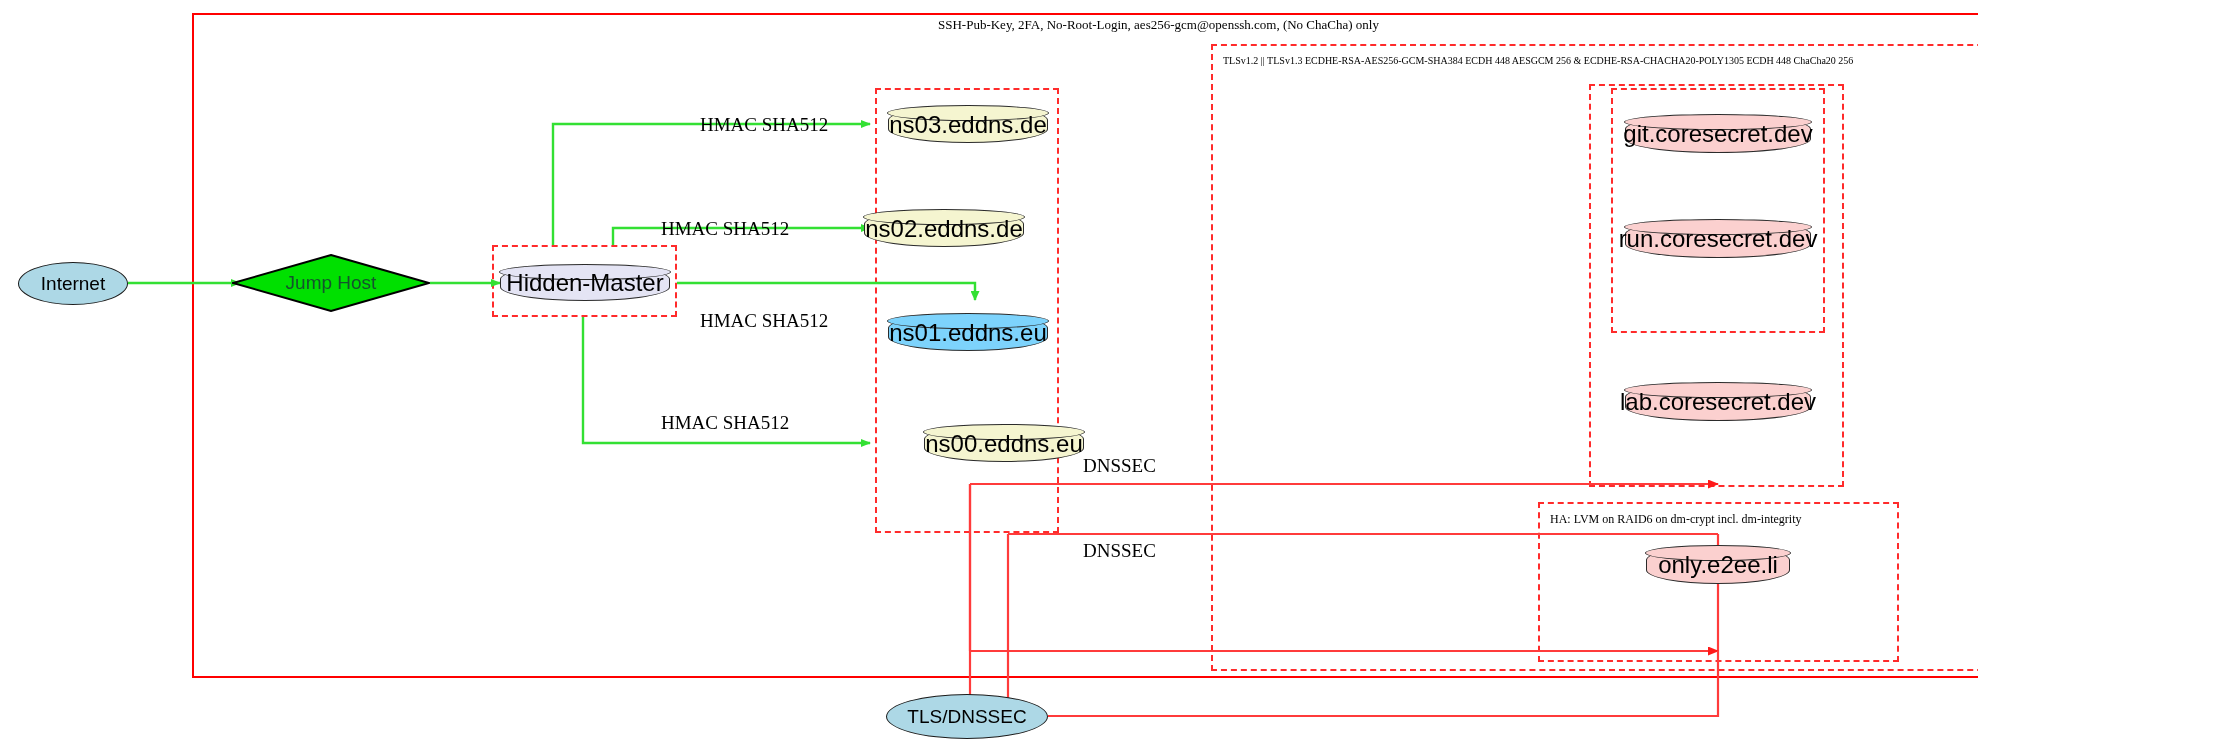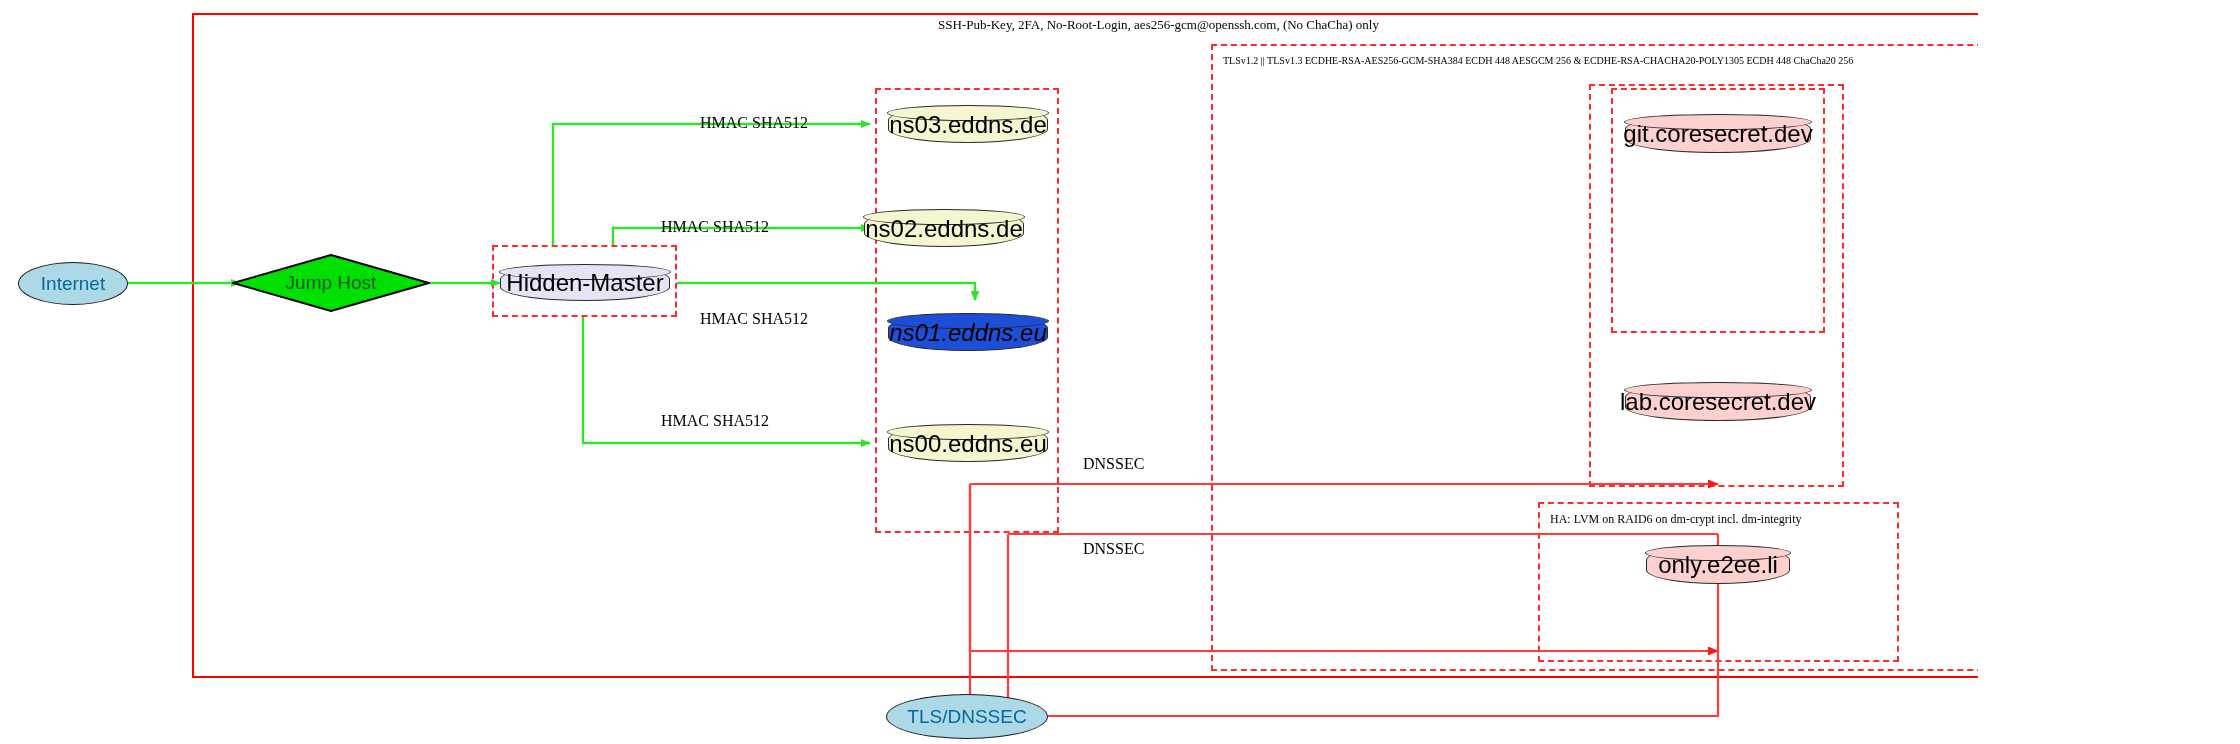--- a/index.html
+++ b/index.html
@@ -45,41 +45,41 @@
   .cyl-pink{background:#fbd0cf;}
   .cyl-lav{background:#e4e4f4;}
 
   
 
   
   .ellipse{
     position:absolute;box-sizing:border-box;
     background:#add8e6;border:1.8px solid #1c1c1c;border-radius:50%;
     display:flex;align-items:center;justify-content:center;
-    font-family:"Liberation Sans", sans-serif;font-size:19px;color:#0369a1;
+    font-family:"Liberation Sans", sans-serif;font-size:19px;color:#000000;
     white-space:nowrap;
   }
 
   
   .diamond-wrap{position:absolute;}
   .diamond-wrap svg{display:block;}
   .diamond-text{
     position:absolute;inset:0;display:flex;align-items:center;justify-content:center;
     font-family:"Liberation Sans", sans-serif;font-size:19px;color:#14532d;white-space:nowrap;
     pointer-events:none;
   }
 
   
   .edge-layer{position:absolute;left:0;top:0;width:2240px;height:744px;pointer-events:none;}
 
   
   .edge-label{
     position:absolute;
     font-family:"Liberation Serif", serif;
-    font-size:16px;color:#000;white-space:nowrap;background:transparent;
+    font-size:19px;color:#000;white-space:nowrap;background:transparent;
   }
 </style>
 </head>
 <body>
 
 <div id="canvas">
 
   <div class="box solid-red" style="left:192px;top:13px;width:2038px;height:665px;"></div>
 
   <div class="cluster-label lbl-top" style="left:938px;top:18px;">SSH-Pub-Key, 2FA, No-Root-Login, aes256-gcm@openssh.com, (No ChaCha) only</div>
@@ -155,32 +155,35 @@
   </div>
 
   <div class="cyl cyl-yellow" style="left:888px;top:106px;width:160px;height:37px;background:#f5f5d0;">
     <span>ns03.eddns.de</span>
   </div>
 
   <div class="cyl cyl-yellow" style="left:864px;top:210px;width:160px;height:37px;background:#f5f5d0;">
     <span>ns02.eddns.de</span>
   </div>
 
-  <div class="cyl cyl-yellow" style="left:888px;top:314px;width:160px;height:37px;background:#1d4ed8;font-style:italic;">
+  <div class="cyl cyl-yellow" style="left:888px;top:314px;width:160px;height:37px;background:#7dd3fc;">
     <span>ns01.eddns.eu</span>
   </div>
 
-  <div class="cyl cyl-yellow" style="left:888px;top:425px;width:160px;height:37px;background:#f5f5d0;">
+  <div class="cyl cyl-yellow" style="left:924px;top:425px;width:160px;height:37px;background:#f5f5d0;">
     <span>ns00.eddns.eu</span>
   </div>
 
   <div class="cyl cyl-pink" style="left:1625px;top:115px;width:186px;height:38px;background:#fbd0cf;">
     <span>git.coresecret.dev</span>
   </div>
 
+  <div class="cyl cyl-pink" style="left:1625px;top:220px;width:186px;height:38px;background:#fbd0cf;">
+    <span>run.coresecret.dev</span>
+  </div>
 
   <div class="cyl cyl-pink" style="left:1625px;top:383px;width:186px;height:38px;background:#fbd0cf;">
     <span>lab.coresecret.dev</span>
   </div>
 
   <div class="cyl cyl-pink" style="left:1646px;top:546px;width:144px;height:38px;background:#fbd0cf;">
     <span>only.e2ee.li</span>
   </div>
 
   <div class="ellipse" style="left:886px;top:694px;width:162px;height:45px;">

